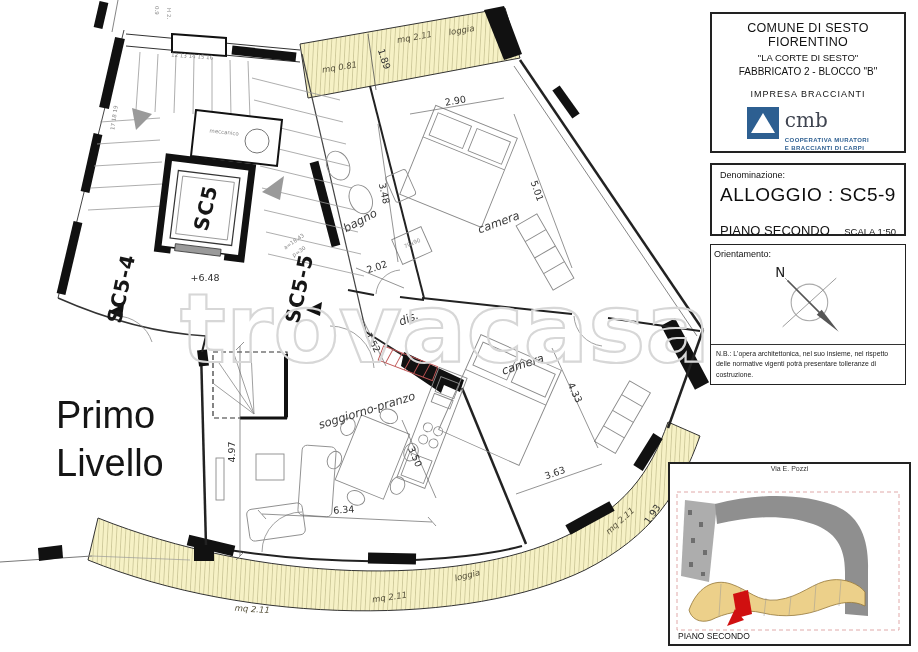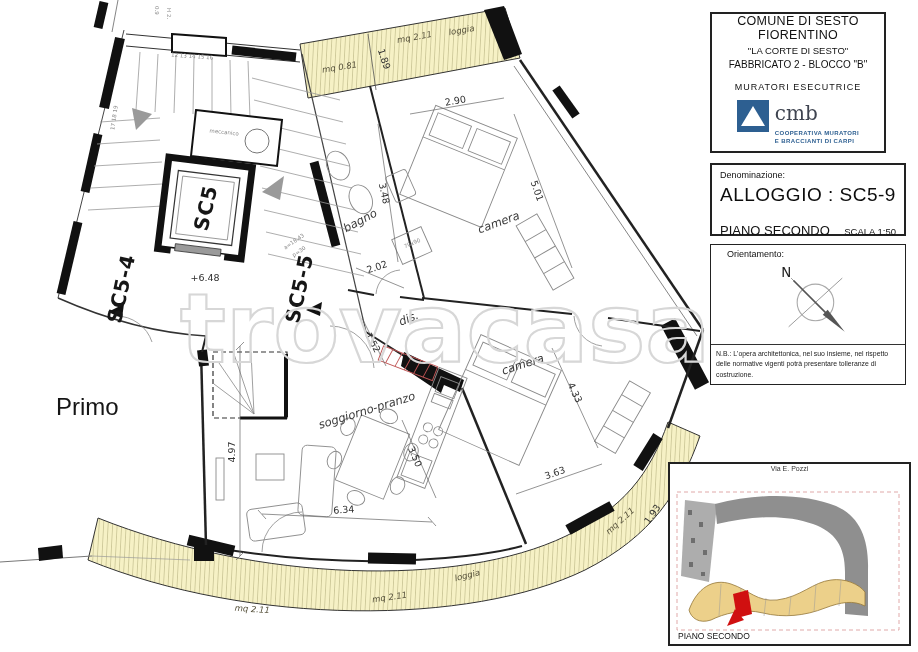--- a/index.html
+++ b/index.html
@@ -7,49 +7,49 @@
          font-family:"Liberation Sans",sans-serif;}
   svg text{font-family:"DejaVu Sans",sans-serif;}
   .rl{font-style:italic;font-size:11.5px;fill:#3a3a3a;}
   .dm{font-size:9.5px;fill:#2f2f2f;}
   .mq{font-style:italic;font-size:8.5px;fill:#55503a;}
   .bg{font-size:20px;font-weight:600;fill:#161616;letter-spacing:1px;}
   .tn{font-size:5.5px;fill:#8a8a8a;}
   .wm{font-size:96px;font-weight:bold;fill:none;stroke:#d7d7d7;stroke-width:2.2px;}
   
   .box{position:absolute;background:#fff;border:2px solid #222;box-sizing:border-box;}
-  .box1{left:710px;top:12px;width:176px;height:141px;text-align:center;}
+  .box1{left:710px;top:12px;width:196px;height:141px;text-align:center;padding-top:7px;}
   .box1 .l1{font-size:12.5px;letter-spacing:.3px;color:#111;}
   .box1 .l2{font-size:9.5px;margin-top:3px;color:#111;}
   .box1 .l3{font-size:10px;margin-top:3px;color:#111;}
   .box1 .imp{font-size:9px;letter-spacing:1px;margin-top:12px;color:#111;}
   .cmb-row{display:flex;align-items:flex-start;justify-content:center;gap:6px;margin-top:8px;}
   .cmb-sq{position:relative;width:32px;height:32px;background:#2d5f91;flex:none;}
   .cmb-sq .tri{position:absolute;left:4px;top:6px;width:0;height:0;
       border-left:12px solid transparent;border-right:12px solid transparent;border-bottom:20px solid #fff;}
   .cmb-col{text-align:left;}
   .cmb-word{font-family:"DejaVu Serif",serif;font-size:20px;line-height:26px;color:#3f4450;}
   .cmb-sub{margin-top:3px;font-size:6px;font-weight:bold;color:#2d5f91;letter-spacing:.4px;line-height:1.35;}
   .box2{left:710px;top:163px;width:196px;height:73px;padding:5px 8px;}
   .box2 .lab{font-size:9px;color:#111;}
   .box2 .big{font-size:19px;letter-spacing:.5px;margin-top:4px;color:#0d0d0d;white-space:nowrap;}
   .box2 .row{display:flex;justify-content:space-between;align-items:baseline;margin-top:6px;}
   .box2 .fl{font-size:13px;color:#111;}
   .box2 .sc{font-size:9.5px;color:#111;margin-top:14px;}
-  .box3{left:710px;top:244px;width:196px;height:141px;border-width:1.5px;padding:4px 6px 0 16px;}
+  .box3{left:710px;top:244px;width:196px;height:141px;border-width:1.5px;padding:4px 6px 0 3px;}
   .box3 .lab{font-size:9px;color:#111;}
   .compass-wrap{display:flex;justify-content:center;margin-top:2px;}
   .nb{position:absolute;left:0;right:0;bottom:0;border-top:1px solid #333;padding:4px 5px;font-size:6.9px;
       color:#222;line-height:1.5;}
   .box4{left:668px;top:462px;width:243px;height:184px;}
   .box4 .ttl{font-size:11px;text-align:center;margin-top:4px;color:#111;letter-spacing:.3px;}
   .box4 .st{font-size:7px;text-align:center;color:#333;margin-top:1px;}
   .box4 .fl{position:absolute;left:8px;bottom:3px;font-size:8.5px;color:#111;}
   .site{position:absolute;left:1px;top:26px;}
-  .level-label{position:absolute;left:56px;top:392px;font-size:24px;line-height:1.25;color:#151515;}
+  .level-label{position:absolute;left:56px;top:392px;font-size:38px;line-height:1.25;color:#151515;}
 </style>
 </head>
 <body>
 
 <div class="sheet">
 
   <svg width="918" height="652" viewBox="0 0 918 652" style="position:absolute;left:0;top:0;">
     <defs>
       <pattern id="hatch" width="4.5" height="8" patternUnits="userSpaceOnUse" patternTransform="rotate(3)">
         <rect width="4.5" height="8" fill="#f6f1c5"></rect>
@@ -301,27 +301,28 @@
       <text class="rl" text-anchor="middle" transform="translate(410 322) rotate(-22)">dis.</text>
       <text class="rl" text-anchor="middle" transform="translate(524 368) rotate(-18)">camera</text>
       <text class="rl" text-anchor="middle" transform="translate(368 414) rotate(-17)">soggiorno-pranzo</text>
     </g>
 
     <text class="wm" text-anchor="middle" x="445" y="362">trovacasa</text>
   </svg>
 
   <div class="level-label">
     <div>Primo</div>
+    <div>Livello</div>
   </div>
 
   <div class="box box1">
     <div class="l1">COMUNE DI SESTO FIORENTINO</div>
     <div class="l2">"LA CORTE DI SESTO"</div>
     <div class="l3">FABBRICATO 2 - BLOCCO "B"</div>
-    <div class="imp">MURATORI ESECUTRICE</div>
+    <div class="imp">IMPRESA BRACCIANTI</div>
     <div class="cmb-row">
       <div class="cmb-sq">
           <div class="tri"></div>
         </div>
       <div class="cmb-col">
         <div class="cmb-word">cmb</div>
         <div class="cmb-sub">
           <div>COOPERATIVA MURATORI</div>
           <div>E BRACCIANTI DI CARPI</div>
         </div>

